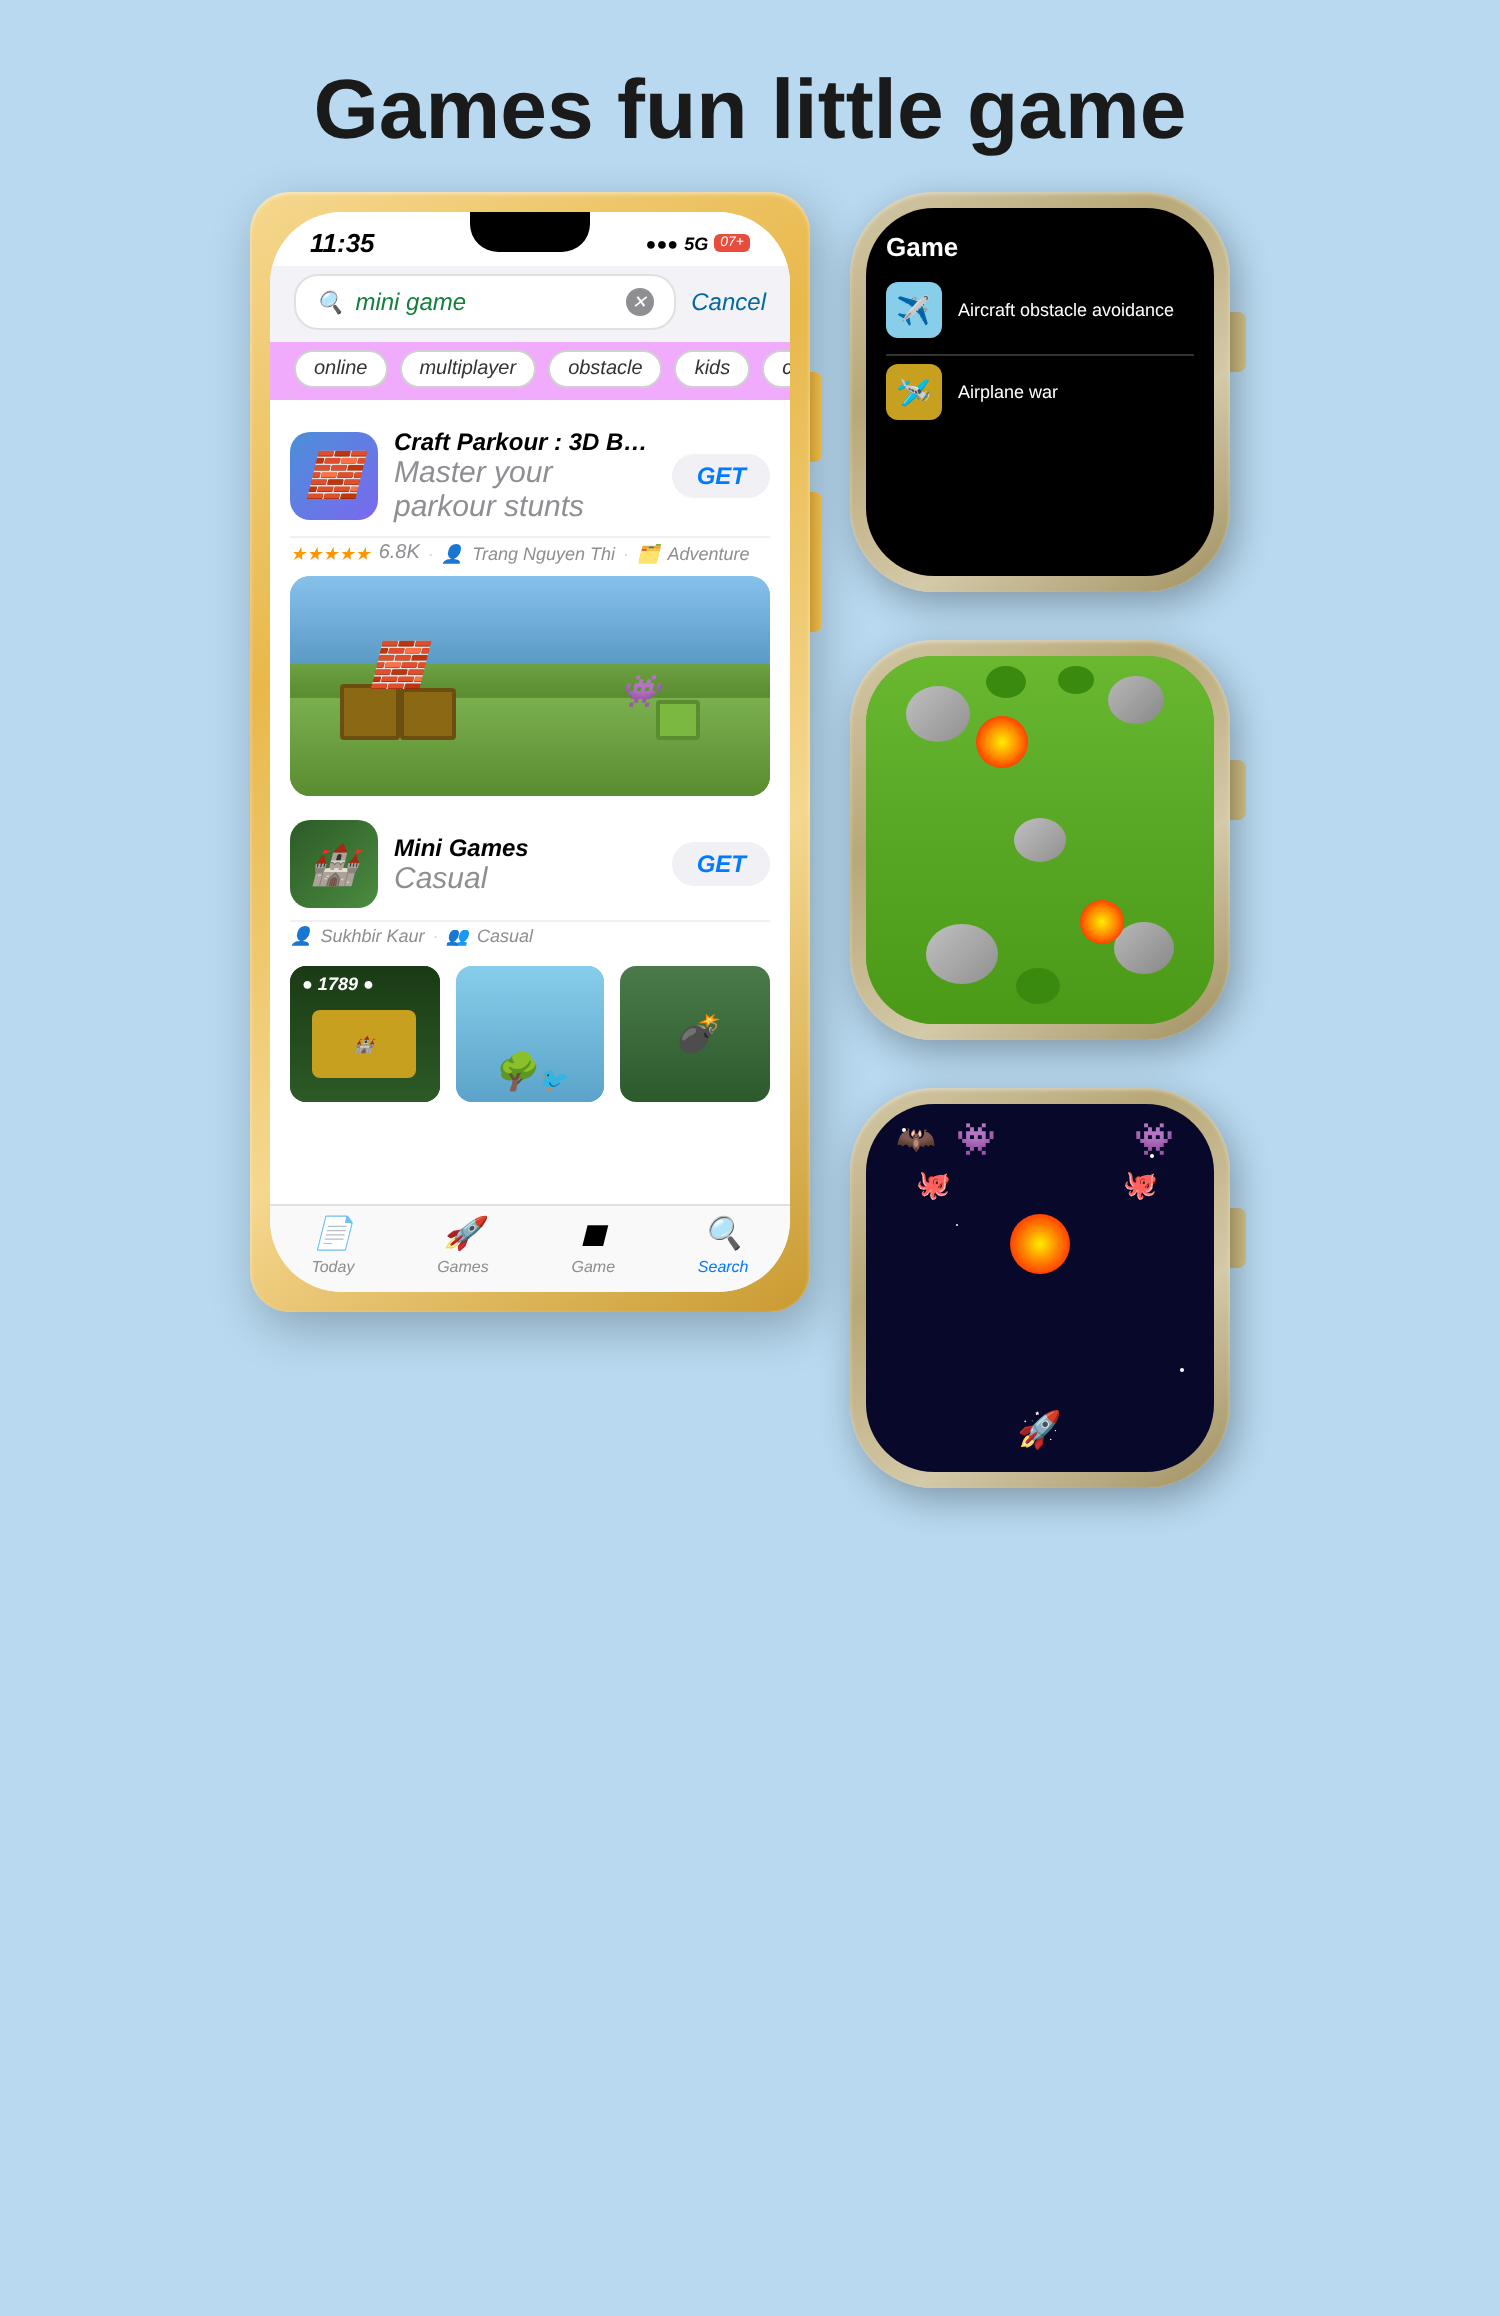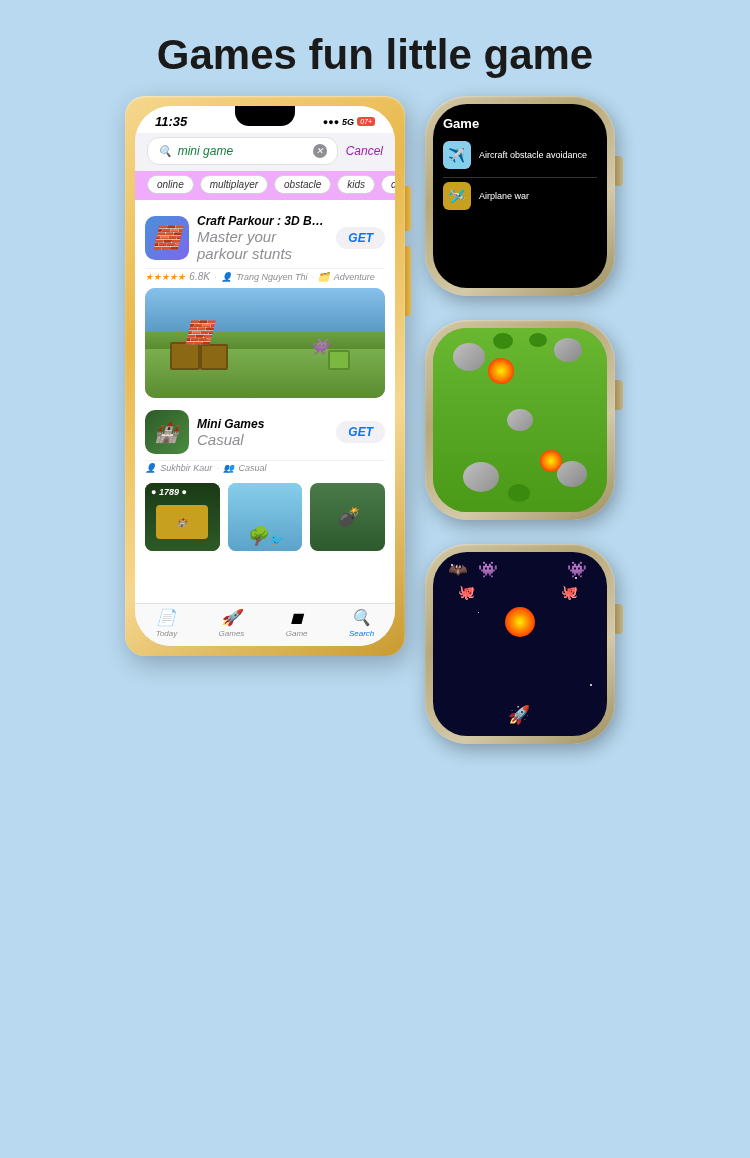--- a/index.html
+++ b/index.html
@@ -163,21 +163,21 @@
       background: #8e8e93;
       border-radius: 50%;
       display: flex;
       align-items: center;
       justify-content: center;
       color: #fff;
       font-size: 9px;
     }
     .cancel-btn {
       font-size: 12px;
-      color: #a21caf;
+      color: #0369a1;
       white-space: nowrap;
     }
 
     
     .tags-row {
       display: flex;
       gap: 6px;
       padding: 4px 12px 6px;
       background: #f0abfc;
       overflow: hidden;

